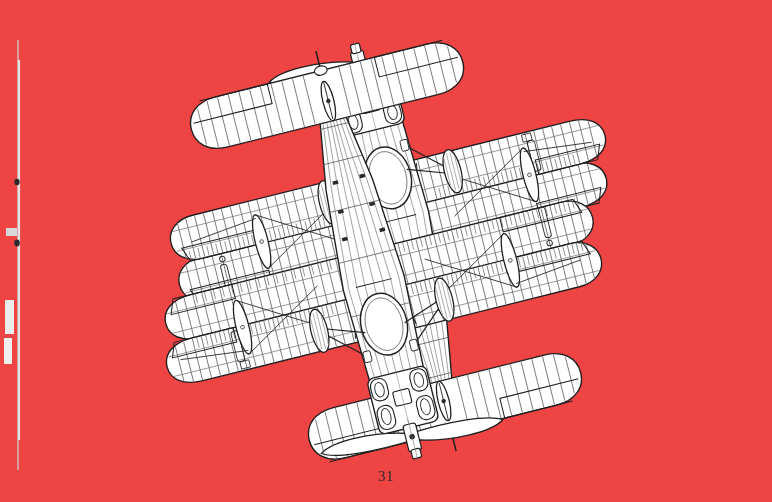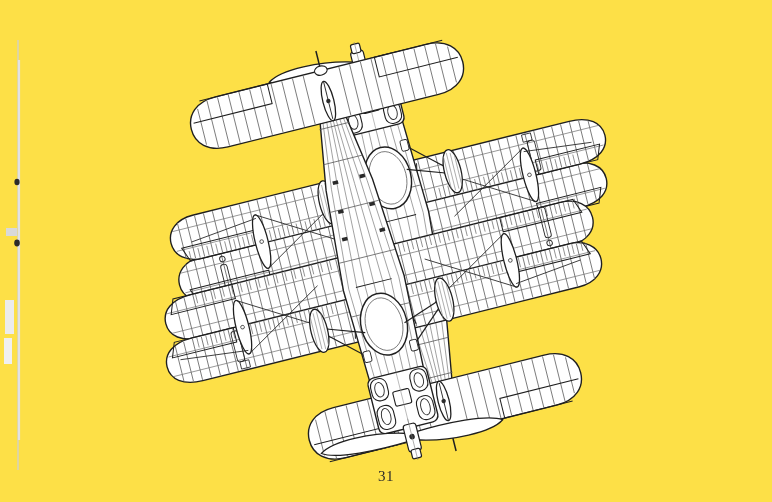--- a/index.html
+++ b/index.html
@@ -3,21 +3,21 @@
 <meta charset="utf-8">
 <title>Scanned book page — biplane plan view</title>
 <style>
   html,body{margin:0;padding:0;background:#ffffff;}
   body{
     font-family:"Liberation Serif", serif;
     width:772px;height:502px;overflow:hidden;position:relative;
   }
   #page{
     position:relative;width:772px;height:502px;
-    background:#fde047;overflow:hidden;
+    background:#ef4444;overflow:hidden;
   }
   #art{position:absolute;left:0;top:0;width:772px;height:502px;}
   #folio{
     position:absolute;left:0;width:772px;text-align:center;
     top:468px;font-size:15px;color:#2a2a2a;
     font-family:"Liberation Serif", serif;letter-spacing:.5px;
   }
   .nosel{user-select:none;}
 </style>
 </head>

